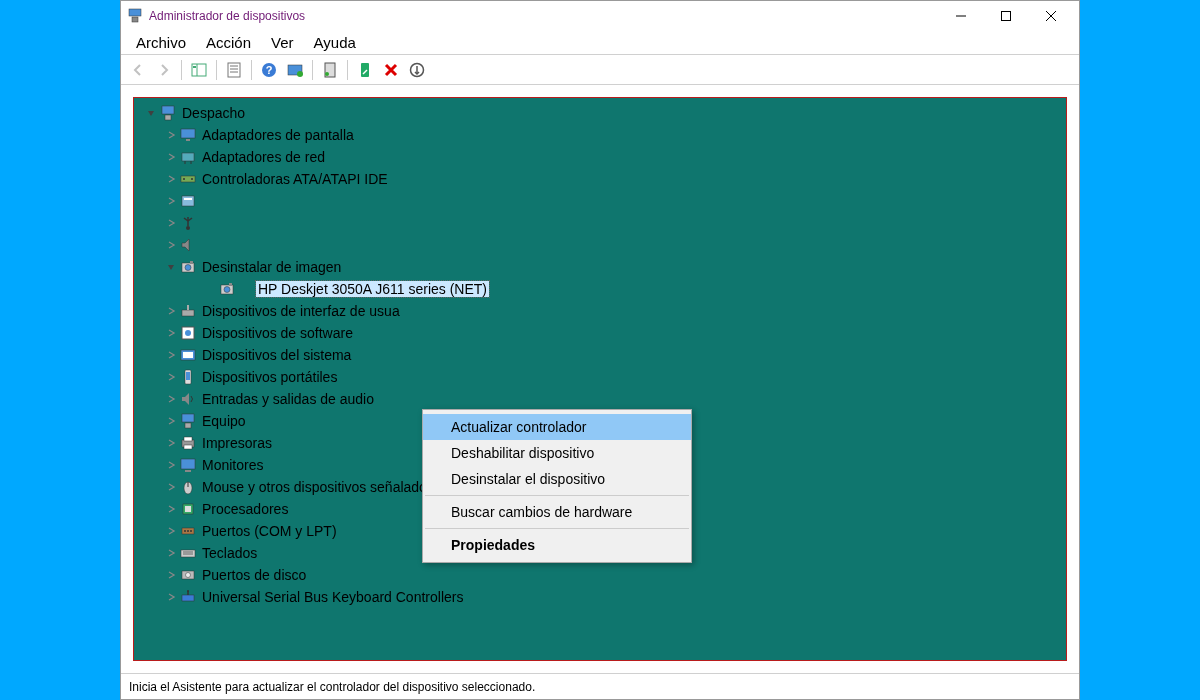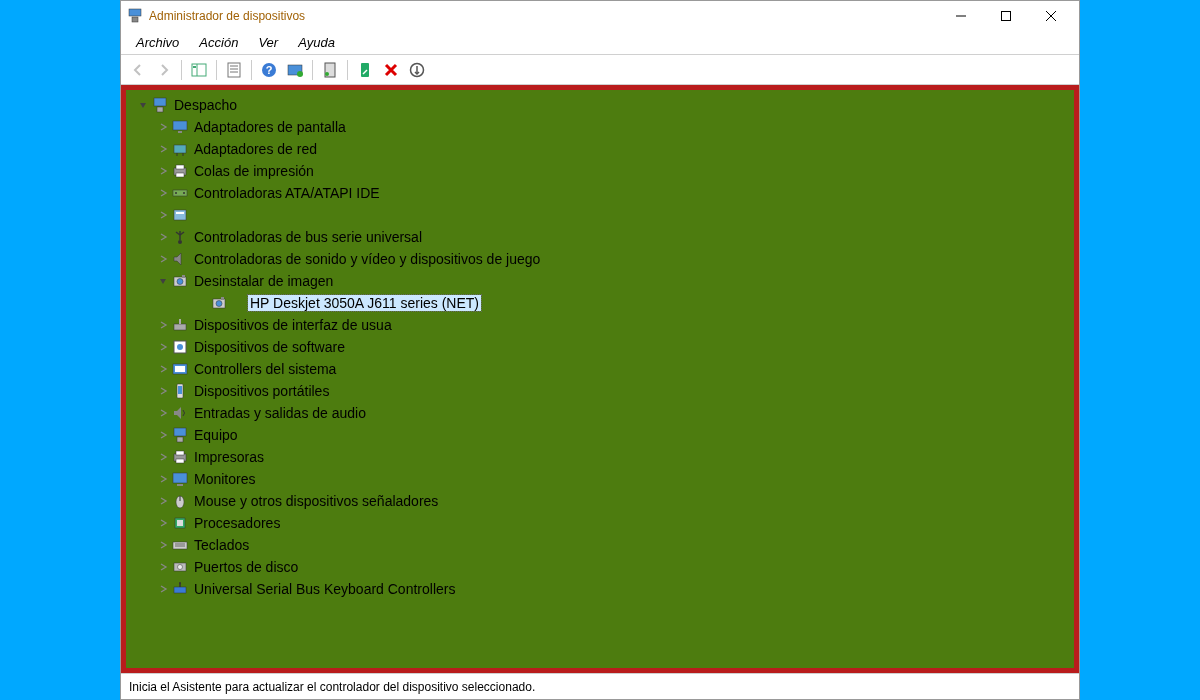--- a/index.html
+++ b/index.html
@@ -6,41 +6,41 @@
     body { background: #00a8ff; width: 1200px; height: 700px; position: relative; }
     .window {
       position: absolute; left: 120px; top: 0; width: 960px; height: 700px;
       background: #fff; border: 1px solid #999; display: flex; flex-direction: column;
     }
     .titlebar {
       height: 30px; display: flex; align-items: center; padding: 0 6px;
       background: #fff;
     }
     .titlebar .app-icon { width: 16px; height: 16px; margin-right: 6px; display:flex; align-items:center; justify-content:center; }
-    .titlebar .title { font-size: 12px; flex: 1; color: #a16207; }
+    .titlebar .title { font-size: 12px; flex: 1; color: #701a75; }
     .winbtns { display: flex; }
     .winbtn { width: 45px; height: 28px; display: flex; align-items: center; justify-content: center; color:#000; cursor:default;}
     .winbtn svg { width: 10px; height: 10px; }
     .menubar {
       height: 24px; display: flex; align-items: center; padding: 0 5px;
-      border-bottom: 1px solid #d0d0d0; font-size: 13px; font-style: italic;
+      border-bottom: 1px solid #d0d0d0; font-size: 15px;
     }
     .menu-item { padding: 2px 10px; cursor: default; }
     .toolbar {
       height: 30px; display: flex; align-items: center; padding: 2px 5px; gap: 2px;
       border-bottom: 1px solid #d0d0d0;
     }
     .tbtn {
       width: 24px; height: 24px; display: flex; align-items: center; justify-content: center;
       border: 1px solid transparent; border-radius: 2px; cursor: default;
     }
     .tbtn.disabled { opacity: 0.4; }
     .tsep { width: 1px; height: 20px; background: #ccc; margin: 0 3px; }
     .content {
-      flex: 1; overflow: auto; border: 5px solid #b91c1c; margin: 0; background:#4d7c0f; position: relative;
+      flex: 1; overflow: auto; border: 1px solid #b91c1c; margin: 12px; background:#0f766e; position: relative;
     }
     .tree { padding: 4px 0 4px 4px; font-size: 14px; }
     .node { display: flex; align-items: center; height: 22px; padding-right: 6px; }
     .chev { width: 14px; height:14px; display:flex; align-items:center; justify-content:center; color:#606060; margin-right:2px; cursor:default;}
     .chev.blank { visibility:hidden; }
     .ico { width: 16px; height: 16px; margin-right: 6px; display:flex; align-items:center; justify-content:center; }
     .lbl { white-space: nowrap; color:#000; }
     .lbl.selected { background: #cce8ff; outline: 1px dotted #666; padding:0 2px;}
     .statusbar {
       height: 26px; border-top: 1px solid #d0d0d0; font-size: 12px; display:flex; align-items:center;
@@ -214,35 +214,20 @@
           <span class="lbl">Adaptadores de red</span>
         </div>
         <div class="node d1">
           <span class="chev">
             <svg width="10" height="10" viewBox="0 0 10 10">
               <path d="M3 2 L8 5 L3 8" fill="none" stroke="#888" stroke-width="1.3"></path>
             </svg>
           </span>
           <span class="ico">
             <svg width="16" height="16" viewBox="0 0 16 16">
-              <rect x="2" y="5" width="12" height="7" fill="#999" stroke="#333" stroke-width="0.5"></rect>
-              <rect x="4" y="2" width="8" height="4" fill="#fff" stroke="#333" stroke-width="0.5"></rect>
-              <rect x="4" y="10" width="8" height="4" fill="#fff" stroke="#333" stroke-width="0.5"></rect>
-            </svg>
-          </span>
-          <span class="lbl">Colas de impresión</span>
-        </div>
-        <div class="node d1">
-          <span class="chev">
-            <svg width="10" height="10" viewBox="0 0 10 10">
-              <path d="M3 2 L8 5 L3 8" fill="none" stroke="#888" stroke-width="1.3"></path>
-            </svg>
-          </span>
-          <span class="ico">
-            <svg width="16" height="16" viewBox="0 0 16 16">
               <rect x="1" y="5" width="14" height="6" fill="#7a5" stroke="#333" stroke-width="0.5"></rect>
               <circle cx="4" cy="8" r="1" fill="#333"></circle>
               <circle cx="12" cy="8" r="1" fill="#333"></circle>
             </svg>
           </span>
           <span class="lbl">Controladoras ATA/ATAPI IDE</span>
         </div>
         <div class="node d1">
           <span class="chev">
             <svg width="10" height="10" viewBox="0 0 10 10">
@@ -263,34 +248,32 @@
             </svg>
           </span>
           <span class="ico">
             <svg width="16" height="16" viewBox="0 0 16 16">
               <circle cx="8" cy="13" r="2" fill="#333"></circle>
               <line x1="8" y1="2" x2="8" y2="11" stroke="#333" stroke-width="1.5"></line>
               <line x1="8" y1="6" x2="4" y2="3" stroke="#333" stroke-width="1.5"></line>
               <line x1="8" y1="6" x2="12" y2="3" stroke="#333" stroke-width="1.5"></line>
             </svg>
           </span>
-          <span class="lbl">Controladoras de bus serie universal</span>
         </div>
         <div class="node d1">
           <span class="chev">
             <svg width="10" height="10" viewBox="0 0 10 10">
               <path d="M3 2 L8 5 L3 8" fill="none" stroke="#888" stroke-width="1.3"></path>
             </svg>
           </span>
           <span class="ico">
             <svg width="16" height="16" viewBox="0 0 16 16">
               <path d="M2 6 L5 6 L9 2 L9 14 L5 10 L2 10 Z" fill="#888" stroke="#333" stroke-width="0.5"></path>
             </svg>
           </span>
-          <span class="lbl">Controladoras de sonido y vídeo y dispositivos de juego</span>
         </div>
         <div class="node d1">
           <span class="chev">
             <svg width="10" height="10" viewBox="0 0 10 10">
               <path d="M2 3 L8 3 L5 8 Z" fill="#404040"></path>
             </svg>
           </span>
           <span class="ico">
             <svg width="16" height="16" viewBox="0 0 16 16">
               <rect x="2" y="4" width="12" height="9" fill="#ccc" stroke="#333" stroke-width="0.5"></rect>
@@ -348,21 +331,21 @@
             <svg width="10" height="10" viewBox="0 0 10 10">
               <path d="M3 2 L8 5 L3 8" fill="none" stroke="#888" stroke-width="1.3"></path>
             </svg>
           </span>
           <span class="ico">
             <svg width="16" height="16" viewBox="0 0 16 16">
               <rect x="1" y="3" width="14" height="10" fill="#4a90d9" stroke="#333" stroke-width="0.5"></rect>
               <rect x="3" y="5" width="10" height="6" fill="#fff"></rect>
             </svg>
           </span>
-          <span class="lbl">Controllers del sistema</span>
+          <span class="lbl">Dispositivos del sistema</span>
         </div>
         <div class="node d1">
           <span class="chev">
             <svg width="10" height="10" viewBox="0 0 10 10">
               <path d="M3 2 L8 5 L3 8" fill="none" stroke="#888" stroke-width="1.3"></path>
             </svg>
           </span>
           <span class="ico">
             <svg width="16" height="16" viewBox="0 0 16 16">
               <rect x="5" y="1" width="6" height="14" rx="1" fill="#ddd" stroke="#333" stroke-width="0.5"></rect>
@@ -457,20 +440,36 @@
           <span class="lbl">Procesadores</span>
         </div>
         <div class="node d1">
           <span class="chev">
             <svg width="10" height="10" viewBox="0 0 10 10">
               <path d="M3 2 L8 5 L3 8" fill="none" stroke="#888" stroke-width="1.3"></path>
             </svg>
           </span>
           <span class="ico">
             <svg width="16" height="16" viewBox="0 0 16 16">
+              <rect x="2" y="5" width="12" height="6" fill="#a74" stroke="#333" stroke-width="0.5"></rect>
+              <circle cx="5" cy="8" r="1" fill="#333"></circle>
+              <circle cx="8" cy="8" r="1" fill="#333"></circle>
+              <circle cx="11" cy="8" r="1" fill="#333"></circle>
+            </svg>
+          </span>
+          <span class="lbl">Puertos (COM y LPT)</span>
+        </div>
+        <div class="node d1">
+          <span class="chev">
+            <svg width="10" height="10" viewBox="0 0 10 10">
+              <path d="M3 2 L8 5 L3 8" fill="none" stroke="#888" stroke-width="1.3"></path>
+            </svg>
+          </span>
+          <span class="ico">
+            <svg width="16" height="16" viewBox="0 0 16 16">
               <rect x="1" y="5" width="14" height="7" fill="#ccc" stroke="#333" stroke-width="0.5"></rect>
               <line x1="3" y1="7" x2="13" y2="7" stroke="#666"></line>
               <line x1="3" y1="9" x2="13" y2="9" stroke="#666"></line>
             </svg>
           </span>
           <span class="lbl">Teclados</span>
         </div>
         <div class="node d1">
           <span class="chev">
             <svg width="10" height="10" viewBox="0 0 10 10">
@@ -493,19 +492,28 @@
           </span>
           <span class="ico">
             <svg width="16" height="16" viewBox="0 0 16 16">
               <rect x="2" y="6" width="12" height="6" fill="#3a7bd5" stroke="#333" stroke-width="0.5"></rect>
               <line x1="8" y1="2" x2="8" y2="6" stroke="#333" stroke-width="1.5"></line>
               <circle cx="8" cy="2" r="1" fill="#333"></circle>
             </svg>
           </span>
           <span class="lbl">Universal Serial Bus Keyboard Controllers</span>
         </div>
+      </div>
+    <div class="ctxmenu" id="ctx" style="left:288px; top:311px; width:270px;">
+        <div class="ctxitem hl">Actualizar controlador</div>
+        <div class="ctxitem">Deshabilitar dispositivo</div>
+        <div class="ctxitem">Desinstalar el dispositivo</div>
+        <div class="ctxsep"></div>
+        <div class="ctxitem">Buscar cambios de hardware</div>
+        <div class="ctxsep"></div>
+        <div class="ctxitem bold">Propiedades</div>
       </div>
   </div>
 
   <div class="statusbar">
     <span>Inicia el Asistente para actualizar el controlador del dispositivo seleccionado.</span>
   </div>
 </div>
 
 </body></html>

